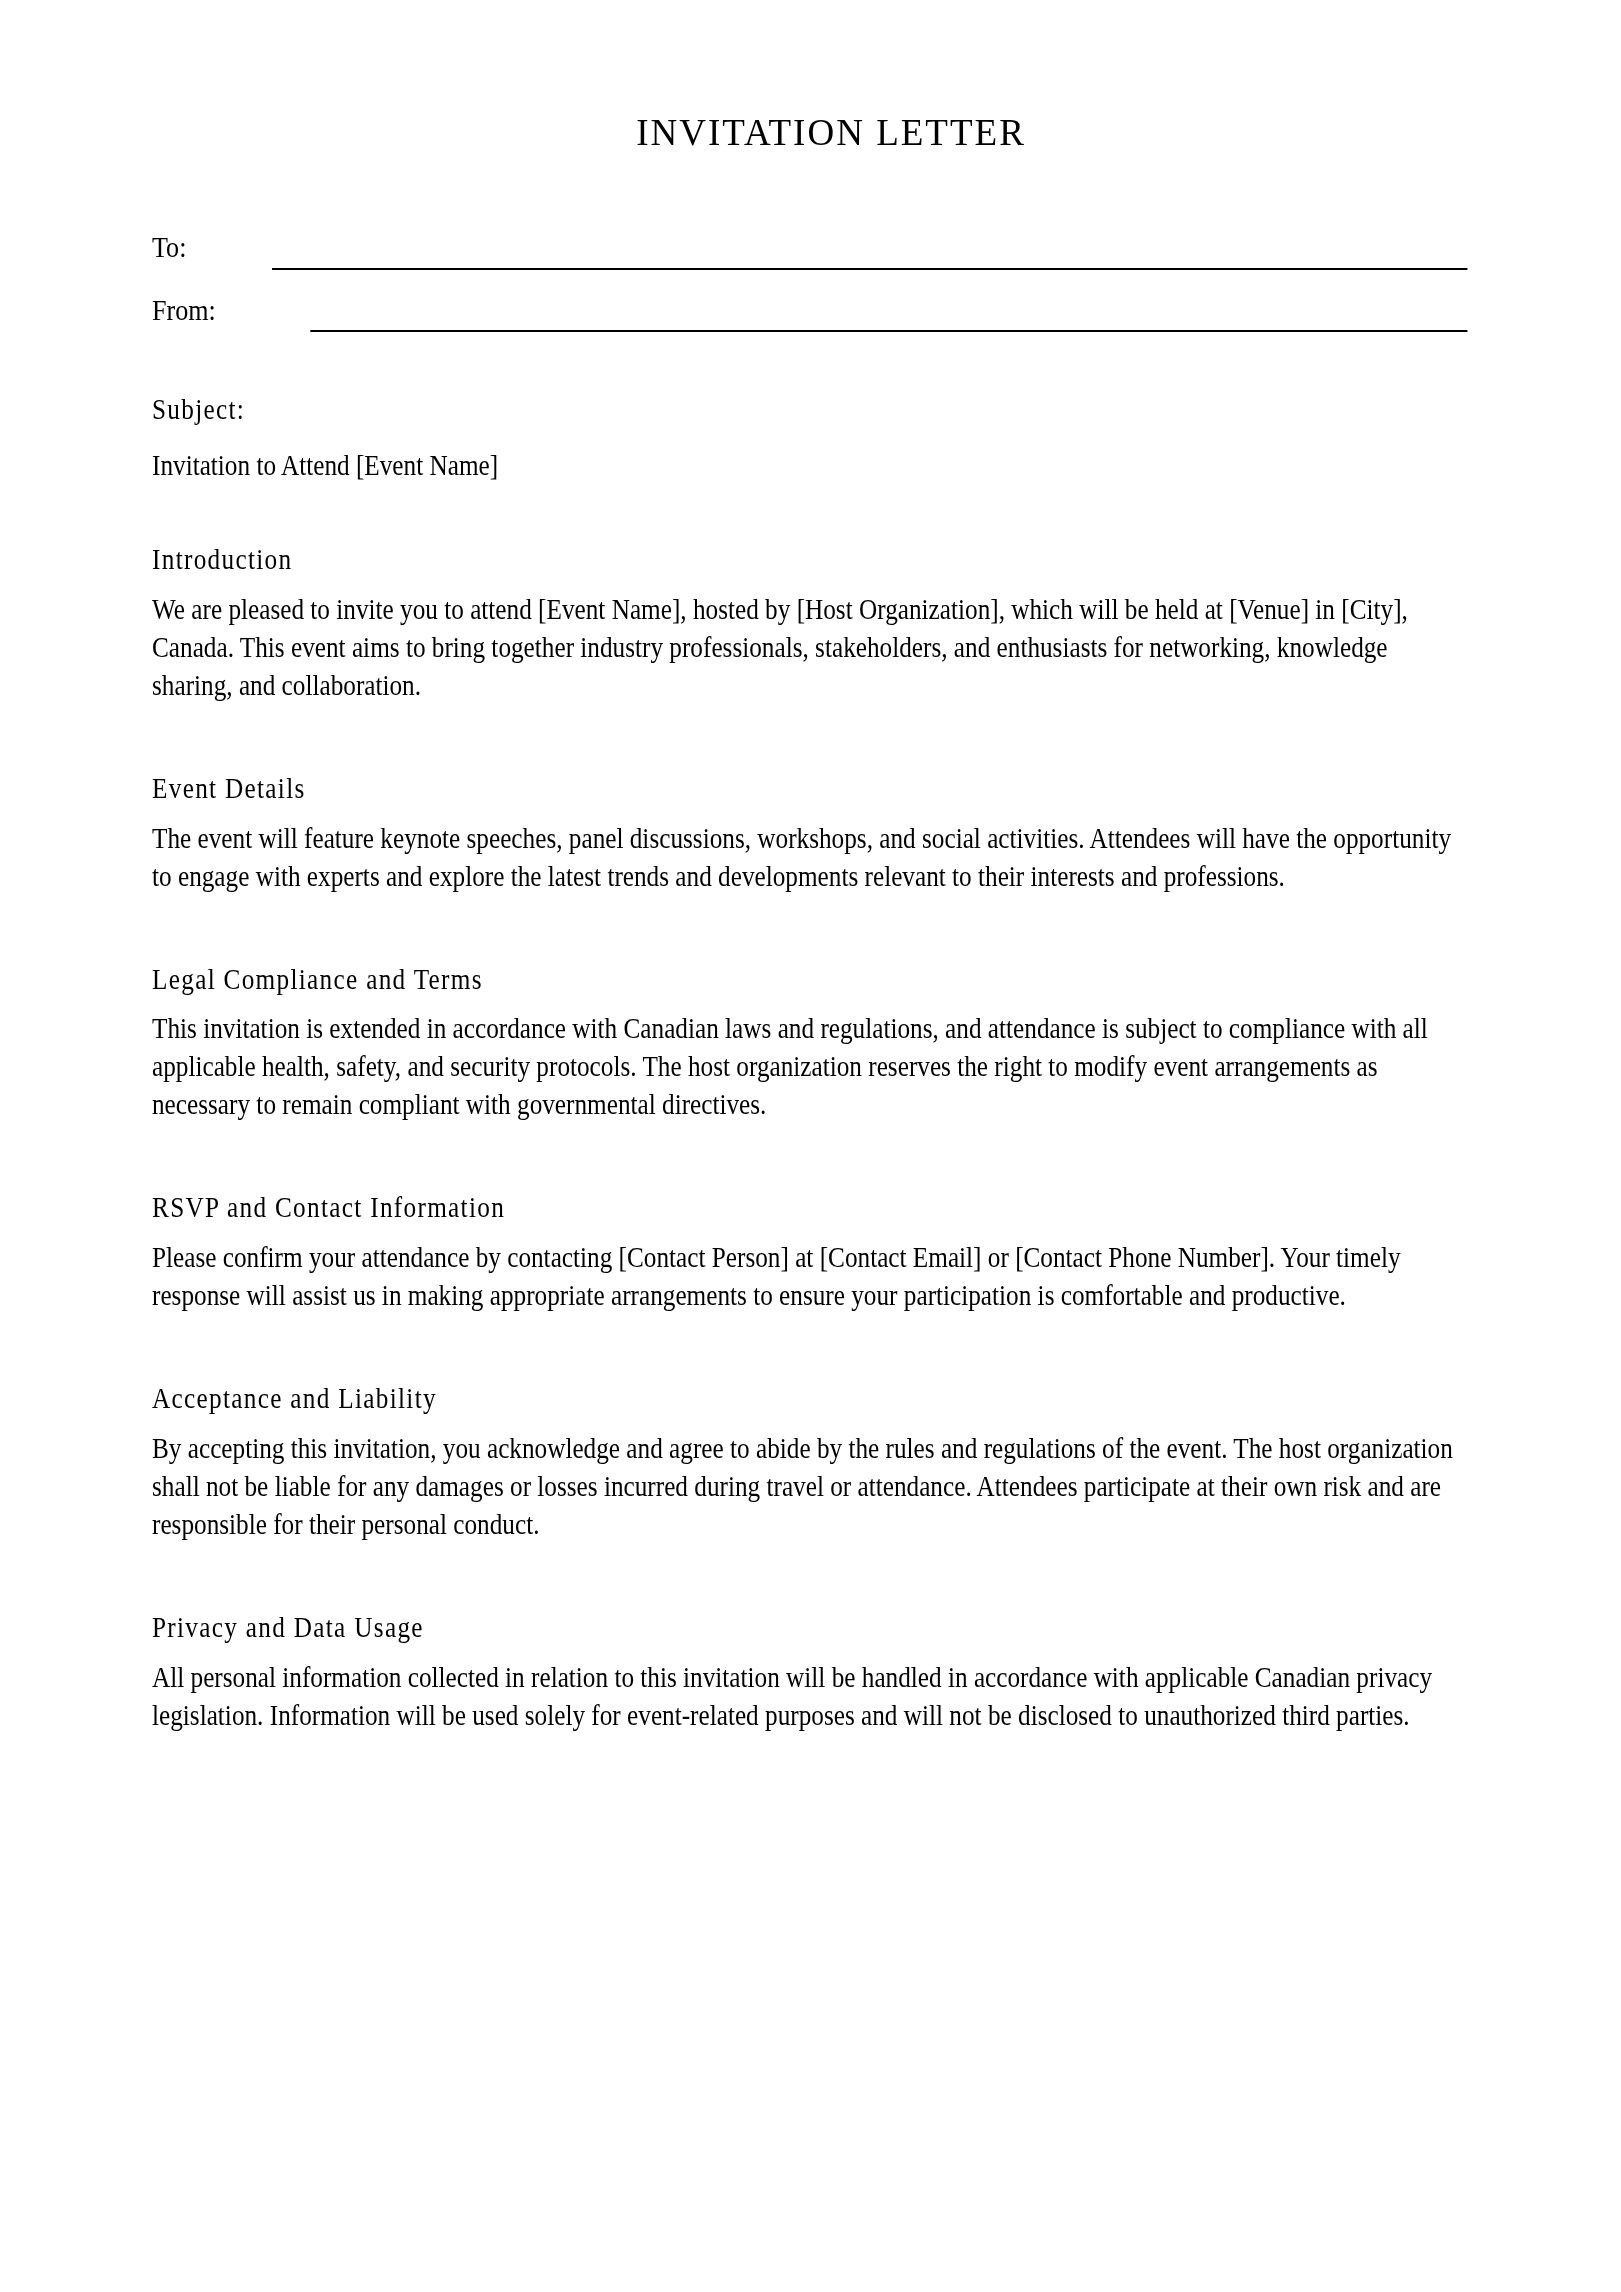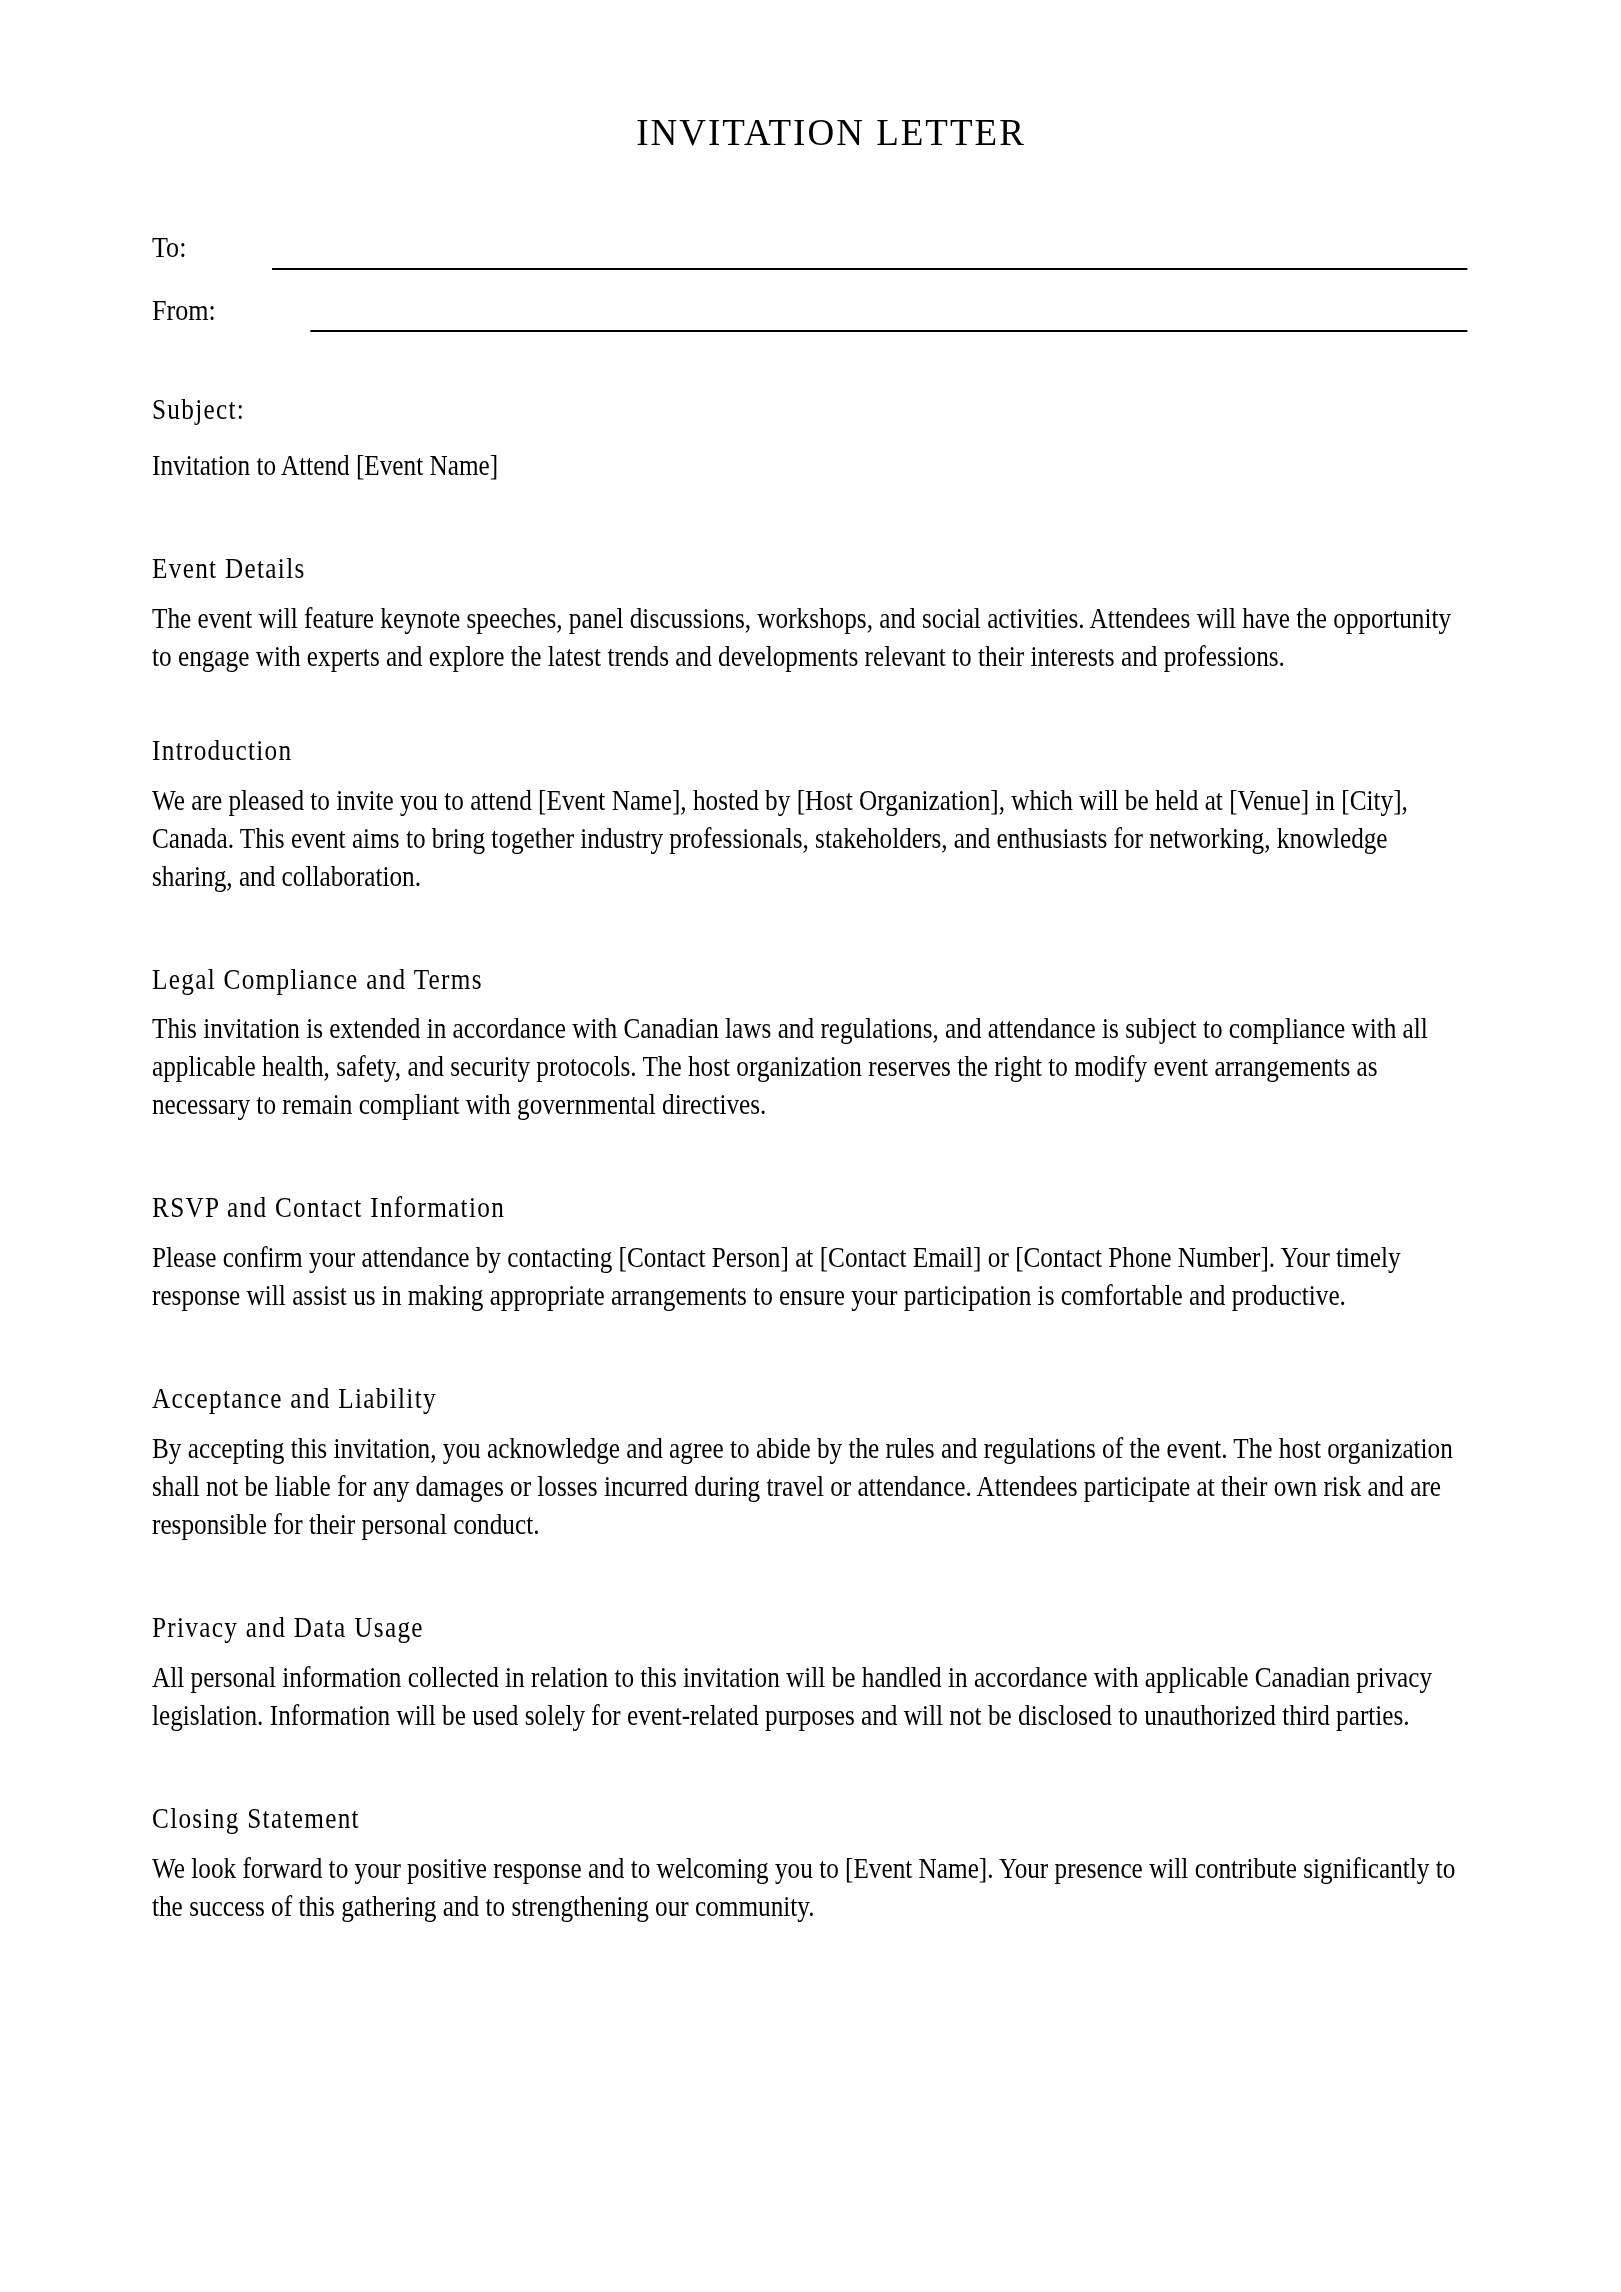--- a/index.html
+++ b/index.html
@@ -83,28 +83,28 @@
   </div>
 
   <div class="field-row row-from cond">
     <span class="field-label">From:</span>
     <span class="fill-line"></span>
   </div>
 
   <div class="sec-heading subject-heading cond">Subject:</div>
   <div class="subject-value cond">Invitation to Attend [Event Name]</div>
 
+  <div class="section first">
+    <div class="sec-heading cond">Introduction</div>
+    <div class="sec-body cond">We are pleased to invite you to attend [Event Name], hosted by [Host Organization], which will be held at [Venue] in [City], Canada. This event aims to bring together industry professionals, stakeholders, and enthusiasts for networking, knowledge sharing, and collaboration.</div>
+  </div>
+
   <div class="section">
     <div class="sec-heading cond">Event Details</div>
     <div class="sec-body cond">The event will feature keynote speeches, panel discussions, workshops, and social activities. Attendees will have the opportunity to engage with experts and explore the latest trends and developments relevant to their interests and professions.</div>
-  </div>
-
-  <div class="section first">
-    <div class="sec-heading cond">Introduction</div>
-    <div class="sec-body cond">We are pleased to invite you to attend [Event Name], hosted by [Host Organization], which will be held at [Venue] in [City], Canada. This event aims to bring together industry professionals, stakeholders, and enthusiasts for networking, knowledge sharing, and collaboration.</div>
   </div>
 
   <div class="section">
     <div class="sec-heading cond">Legal Compliance and Terms</div>
     <div class="sec-body cond">This invitation is extended in accordance with Canadian laws and regulations, and attendance is subject to compliance with all applicable health, safety, and security protocols. The host organization reserves the right to modify event arrangements as necessary to remain compliant with governmental directives.</div>
   </div>
 
   <div class="section">
     <div class="sec-heading cond">RSVP and Contact Information</div>
     <div class="sec-body cond">Please confirm your attendance by contacting [Contact Person] at [Contact Email] or [Contact Phone Number]. Your timely response will assist us in making appropriate arrangements to ensure your participation is comfortable and productive.</div>
@@ -113,19 +113,15 @@
   <div class="section">
     <div class="sec-heading cond">Acceptance and Liability</div>
     <div class="sec-body cond">By accepting this invitation, you acknowledge and agree to abide by the rules and regulations of the event. The host organization shall not be liable for any damages or losses incurred during travel or attendance. Attendees participate at their own risk and are responsible for their personal conduct.</div>
   </div>
 
   <div class="section">
     <div class="sec-heading cond">Privacy and Data Usage</div>
     <div class="sec-body cond">All personal information collected in relation to this invitation will be handled in accordance with applicable Canadian privacy legislation. Information will be used solely for event-related purposes and will not be disclosed to unauthorized third parties.</div>
   </div>
 
-  <div class="section">
-    <div class="sec-heading cond">Closing Statement</div>
-    <div class="sec-body cond">We look forward to your positive response and to welcoming you to [Event Name]. Your presence will contribute significantly to the success of this gathering and to strengthening our community.</div>
-  </div>
 
 </div>
 
 
 </body></html>

